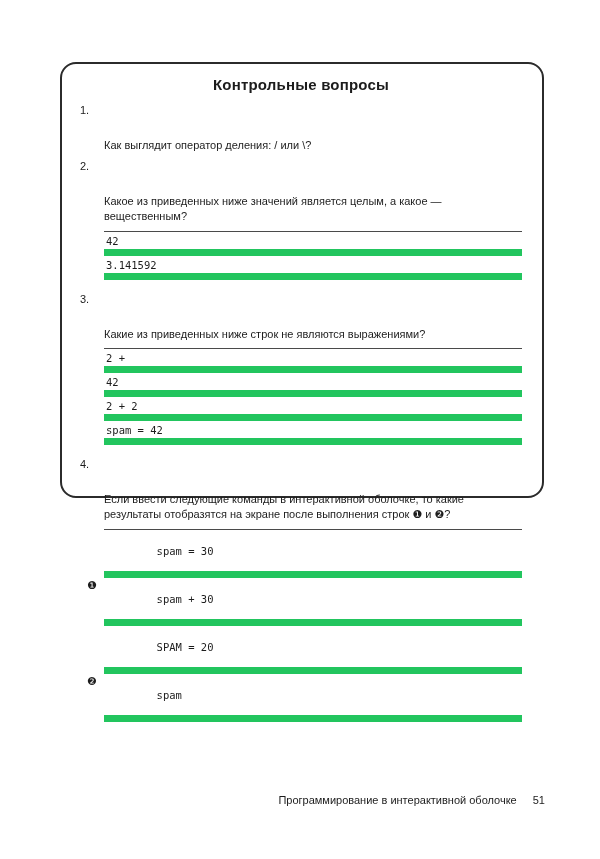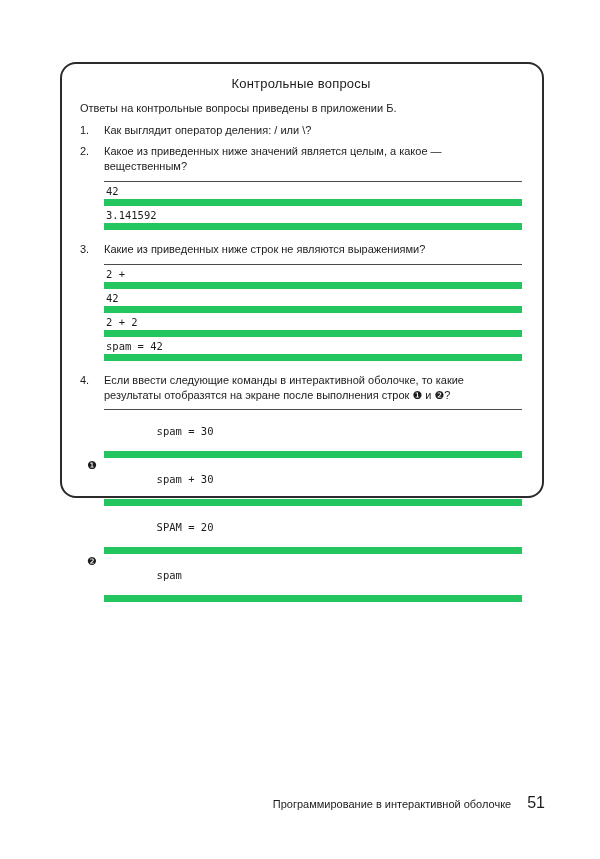--- a/index.html
+++ b/index.html
@@ -23,42 +23,43 @@
     width: 484px;
     height: 436px;
     box-sizing: border-box;
     border: 2.5px solid #2b2b2b;
     border-radius: 16px;
     padding: 10px 20px 0 18px;
     background: #ffffff;
   }
   .qbox-title {
     text-align: center;
-    font-weight: normal;
-    font-size: 13px;
+    font-weight: bold;
+    font-size: 15px;
     margin: 2px 0 10px 0;
     letter-spacing: 0.2px;
   }
   .intro {
     font-size: 11px;
     margin: 0 0 8px 0;
     line-height: 1.3;
   }
   .question {
     display: flex;
     font-size: 11px;
     line-height: 1.35;
     margin: 6px 0 4px 0;
   }
   .qnum {
     flex: 0 0 24px;
     width: 24px;
   }
   .qtext {
     flex: 1;
+    margin-top: 35px;
   }
   .codeblock {
     margin: 7px 0 12px 24px;
     border-top: 1px solid #4a4a4a;
     font-family: "DejaVu Sans Mono", "Liberation Mono", monospace;
     font-size: 10.5px;
   }
   .codeline {
     position: relative;
     border-bottom: 7px solid #22c55e;
@@ -78,34 +79,33 @@
   .footer {
     position: absolute;
     top: 794px;
     left: 0;
     right: 55px;
     text-align: right;
     font-size: 11px;
     color: #1c1c1c;
   }
   .footer .page-number {
-    font-size: 16px;
+    font-size: 11px;
     margin-left: 16px;
   }
 </style>
 </head>
 <body>
 
 <div class="page">
 
   <div class="qbox">
 
     <div class="qbox-title">Контрольные вопросы</div>
 
-    <div class="intro">Ответы на контрольные вопросы приведены в приложении Б.</div>
 
     <div class="question">
       <span class="qnum">1.</span>
       <span class="qtext">Как выглядит оператор деления: / или \?</span>
     </div>
 
     <div class="question">
       <span class="qnum">2.</span>
       <span class="qtext">Какое из приведенных ниже значений является целым, а какое — вещественным?</span>
     </div>

